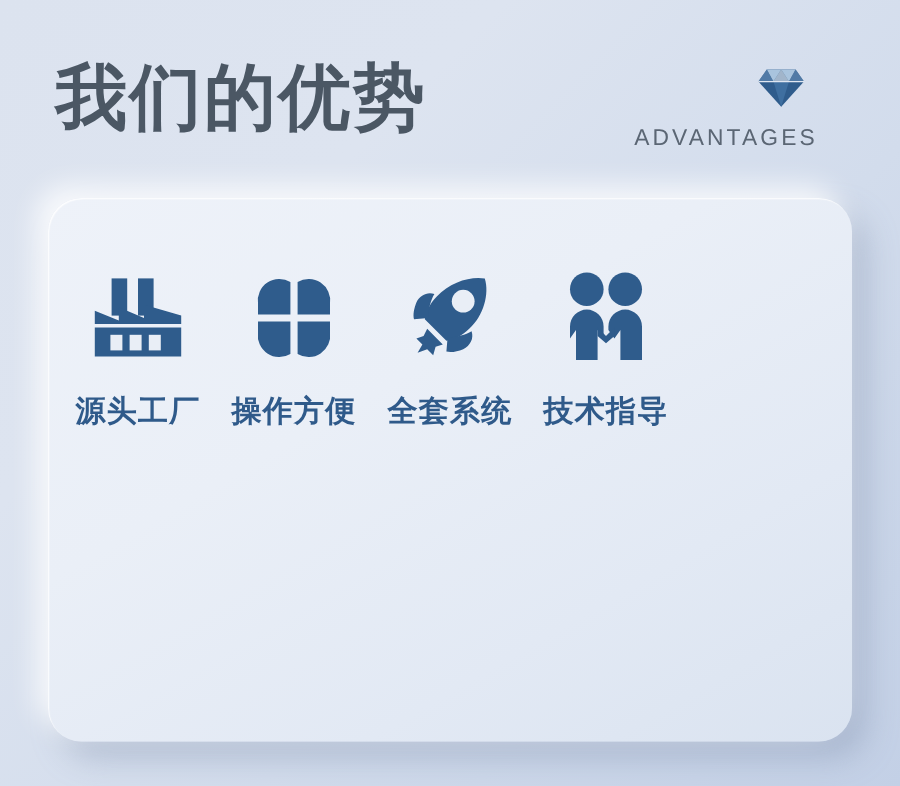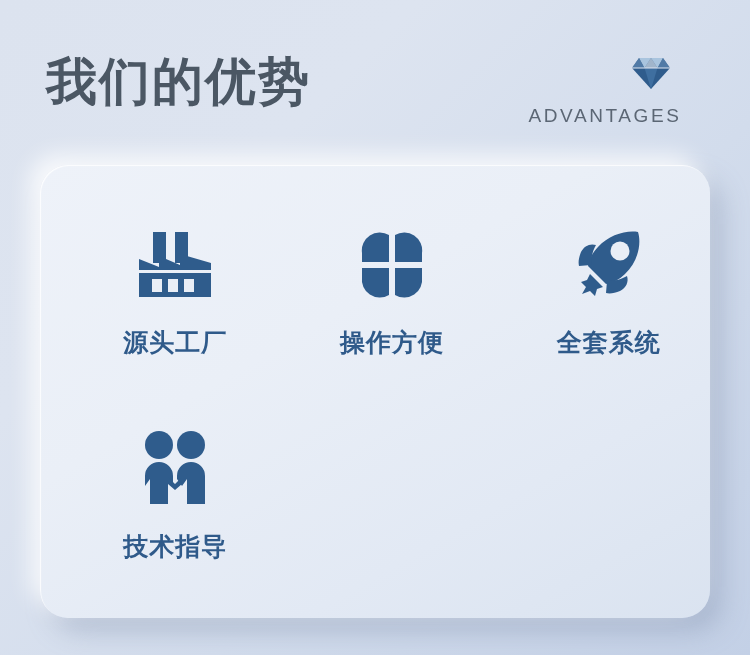--- a/index.html
+++ b/index.html
@@ -23,21 +23,21 @@
   #header {
     position: absolute;
     left: 0; top: 0;
     width: 750px;
     height: 165px;
   }
   #page-title {
     position: absolute;
     left: 46px;
     top: 47px;
-    font-size: 51px;
+    font-size: 60px;
     line-height: 70px;
     font-weight: bold;
     color: #4b5764;
     letter-spacing: 2px;
     white-space: nowrap;
   }
   #badge {
     position: absolute;
     right: 55px;
     top: 55px;
@@ -68,25 +68,25 @@
     height: 453px;
     border-radius: 28px;
     background: linear-gradient(150deg, #eef2f9 0%, #eaeff7 38%, #e2e9f4 72%, #dae3f0 100%);
     box-shadow:
       -10px -10px 22px rgba(255,255,255,0.80),
       12px 14px 26px rgba(126,142,170,0.38),
       inset 1px 1px 1px rgba(255,255,255,0.85);
   }
   #grid {
     position: absolute;
-    left: 17px; top: 0;
+    left: 0; top: 0;
     width: 670px;
     height: 453px;
     display: grid;
-    grid-template-columns: repeat(3, 1fr);
+    grid-template-columns: repeat(5, 1fr);
     grid-template-rows: repeat(2, 1fr);
     padding: 24px 10px 22px 10px;
     box-sizing: border-box;
   }
   .feature {
     display: flex;
     flex-direction: column;
     align-items: center;
     justify-content: center;
   }

